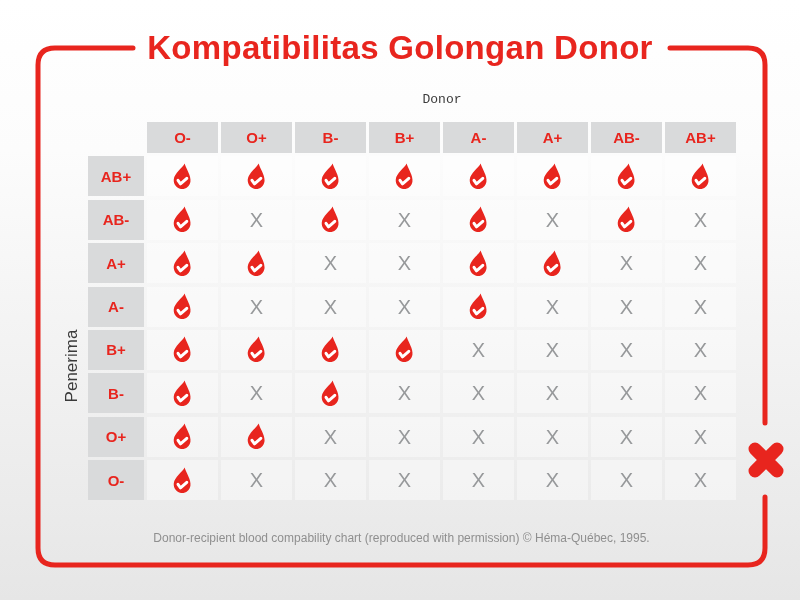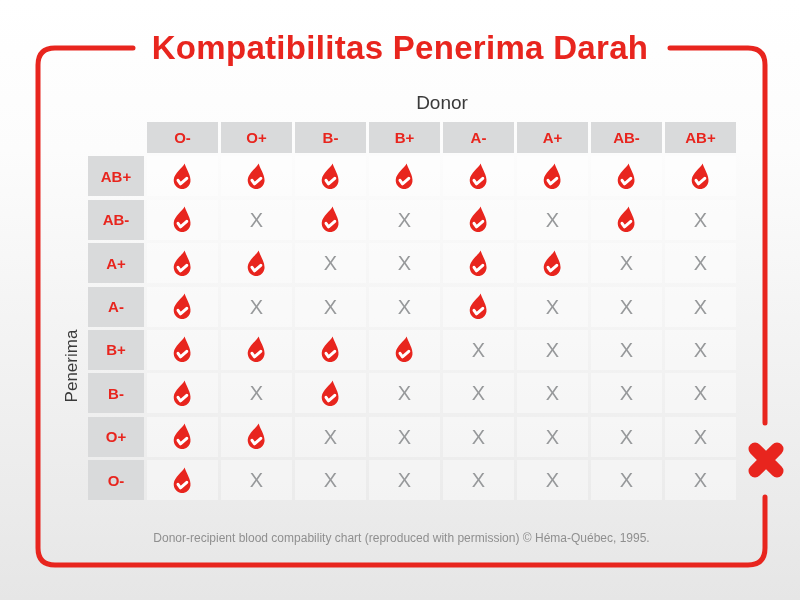--- a/index.html
+++ b/index.html
@@ -11,21 +11,21 @@
     position:relative; width:800px; height:600px;
     background:linear-gradient(180deg,#ffffff 0%,#fcfcfc 25%,#f2f2f2 60%,#e6e6e6 100%);
   }
   .frame-svg { position:absolute; left:0; top:0; width:800px; height:600px; pointer-events:none; }
   .title {
     position:absolute; top:29px; left:0; width:800px; text-align:center;
     font-size:33px; font-weight:bold; color:#e8251e; letter-spacing:.3px; white-space:nowrap;
   }
   .donor-label {
     position:absolute; top:92px; left:146px; width:592px; text-align:center;
-    font-size:19px; color:#3a3a3a;
+    font-size:13px; color:#3a3a3a;font-family:Liberation Mono, monospace;
   }
   .penerima-label {
     position:absolute; left:72px; top:366px;
     transform:translate(-50%,-50%) rotate(180deg);
     writing-mode:vertical-rl; font-size:17px; color:#3a3a3a; white-space:nowrap;
   }
   .grid {
     position:absolute; left:88px; top:122px;
     display:grid;
     grid-template-columns:56px repeat(8,71px);
@@ -52,21 +52,21 @@
 </head>
 <body>
 
 <div class="stage">
 
   <svg class="frame-svg" viewBox="0 0 800 600" xmlns="http://www.w3.org/2000/svg">
     <path d="M133 48 L55 48 Q38 48 38 65 L38 548 Q38 565 55 565 L748 565 Q765 565 765 548 L765 497" fill="none" stroke="#e8251e" stroke-width="5" stroke-linecap="round"></path>
     <path d="M765 423 L765 65 Q765 48 748 48 L670 48" fill="none" stroke="#e8251e" stroke-width="5" stroke-linecap="round"></path>
   </svg>
 
-  <div class="title">Kompatibilitas Penerima Darah</div>
+  <div class="title">Kompatibilitas Golongan Donor</div>
 
   <div class="donor-label">Donor</div>
 
   <div class="penerima-label">Penerima</div>
 
   <div class="grid">
       <div class="corner"></div>
       <div class="head">O-</div>
       <div class="head">O+</div>
       <div class="head">B-</div>

